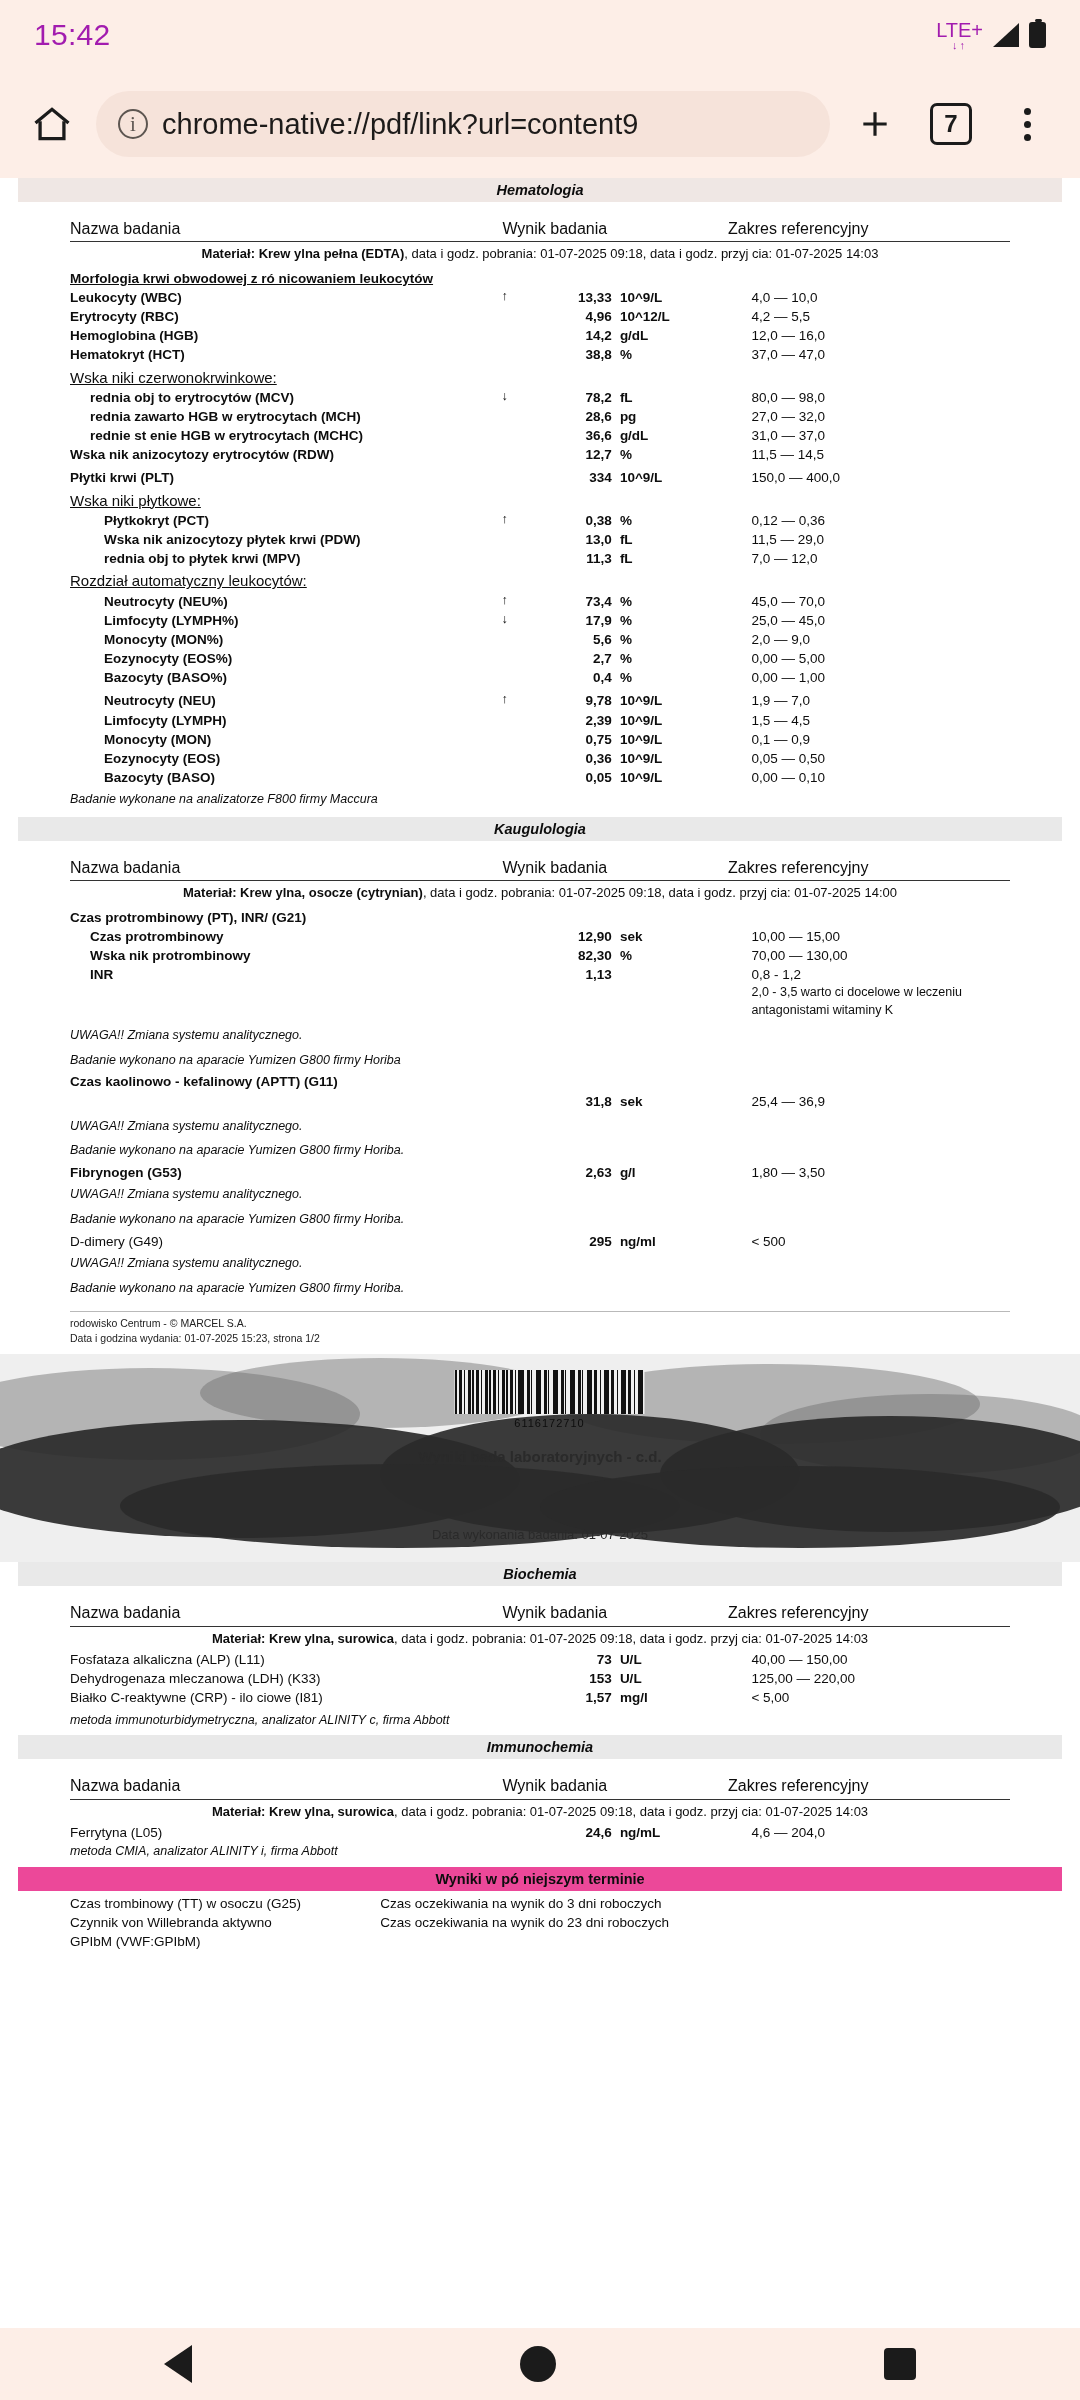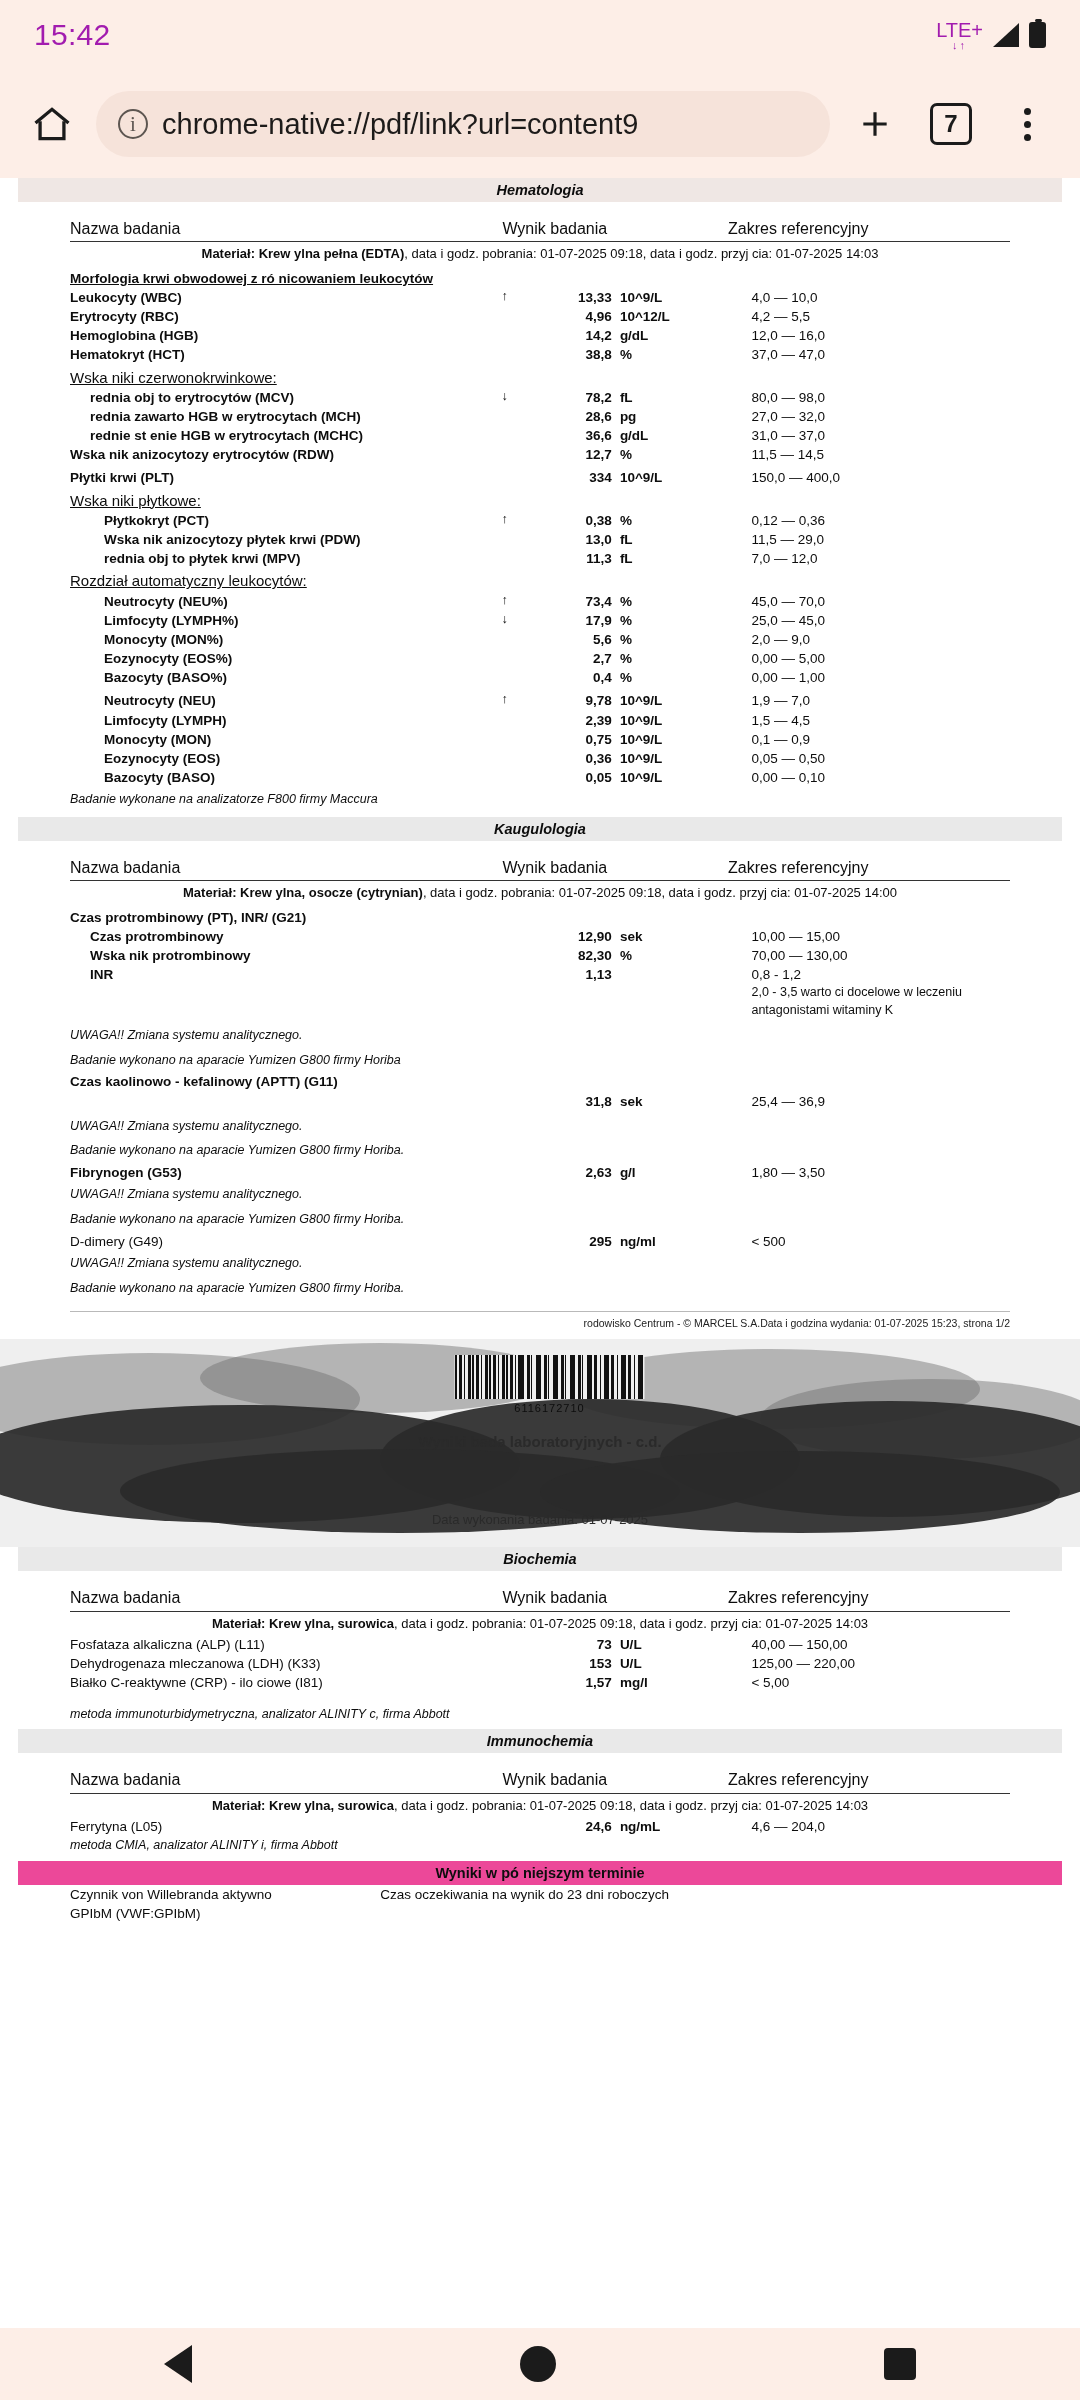--- a/index.html
+++ b/index.html
@@ -134,23 +134,23 @@
   .row .ref  { width: 27.5%; }
   .row.b .name, .row.b .val, .row.b .unit { font-weight: bold; }
   .row .name.ind1 { padding-left: 20px; }
   .row .name.ind2 { padding-left: 34px; }
 
   .note { font-style: italic; font-size: 12.5px; margin-top: 4px; }
   .note2 { font-style: italic; font-size: 12.5px; margin-top: 7px; }
   .reftext { font-size: 12.5px; }
 
   .footer {
-    display: flex; justify-content: flex-end;
+    display: flex; justify-content: space-between;
     font-size: 10.5px; border-top: 1px solid #b9b9b9;
-    margin-top: 14px; padding-top: 4px; color: #222;
+    margin-top: 14px; padding-top: 4px; color: #222; flex-direction: column;
   }
 
   
   .scanband {
     position: relative;
     height: 208px;
     background: #efefef;
     margin: 8px -70px 0;
     overflow: hidden;
   }
@@ -537,21 +537,21 @@
             <div class="unit" style="font-weight:bold">U/L</div>
             <div class="ref">125,00 — 220,00</div>
           </div>
         <div class="row">
             <div class="name">Białko C-reaktywne (CRP) - ilo  ciowe (I81)</div>
             <div class="arrow"></div>
             <div class="val" style="font-weight:bold">1,57</div>
             <div class="unit" style="font-weight:bold">mg/l</div>
             <div class="ref">&lt; 5,00</div>
           </div>
-        <div class="note" style="margin-top:13px">metoda immunoturbidymetryczna, analizator ALINITY c, firma Abbott</div>
+        <div class="note" style="margin-top:4px">metoda immunoturbidymetryczna, analizator ALINITY c, firma Abbott</div>
 
         <div style="height:6px"></div>
         <div class="sectionbar">Immunochemia</div>
         <div class="colhead">
           <div class="c1">Nazwa badania</div>
           <div class="c2">Wynik badania</div>
           <div class="c3">Zakres referencyjny</div>
         </div>
         <div class="material">
           <b>Materiał: Krew  ylna, surowica</b><span>, data i godz. pobrania: 01-07-2025 09:18, data i godz. przyj cia: 01-07-2025 14:03</span>
@@ -560,20 +560,24 @@
             <div class="name">Ferrytyna (L05)</div>
             <div class="arrow"></div>
             <div class="val" style="font-weight:bold">24,6</div>
             <div class="unit" style="font-weight:bold">ng/mL</div>
             <div class="ref">4,6 — 204,0</div>
           </div>
         <div class="note" style="margin-top:1px">metoda CMIA, analizator ALINITY i, firma Abbott</div>
 
         <div style="height:6px"></div>
         <div class="sectionbar" style="font-style:normal;background:#ec4899">Wyniki w pó niejszym terminie</div>
+        <div class="row" style="margin-top:3px">
+            <div class="name" style="width:33%">Czas trombinowy (TT) w osoczu (G25)</div>
+            <div style="width:67%">Czas oczekiwania na wynik do 3 dni roboczych</div>
+          </div>
         <div class="row">
             <div class="name" style="width:33%">Czynnik von Willebranda aktywno</div>
             <div style="width:67%">Czas oczekiwania na wynik do 23 dni roboczych</div>
           </div>
         <div class="row">
             <div class="name" style="width:33%">GPIbM (VWF:GPIbM)</div>
             <div style="width:67%"></div>
           </div>
 
         <div style="height:330px"></div>

